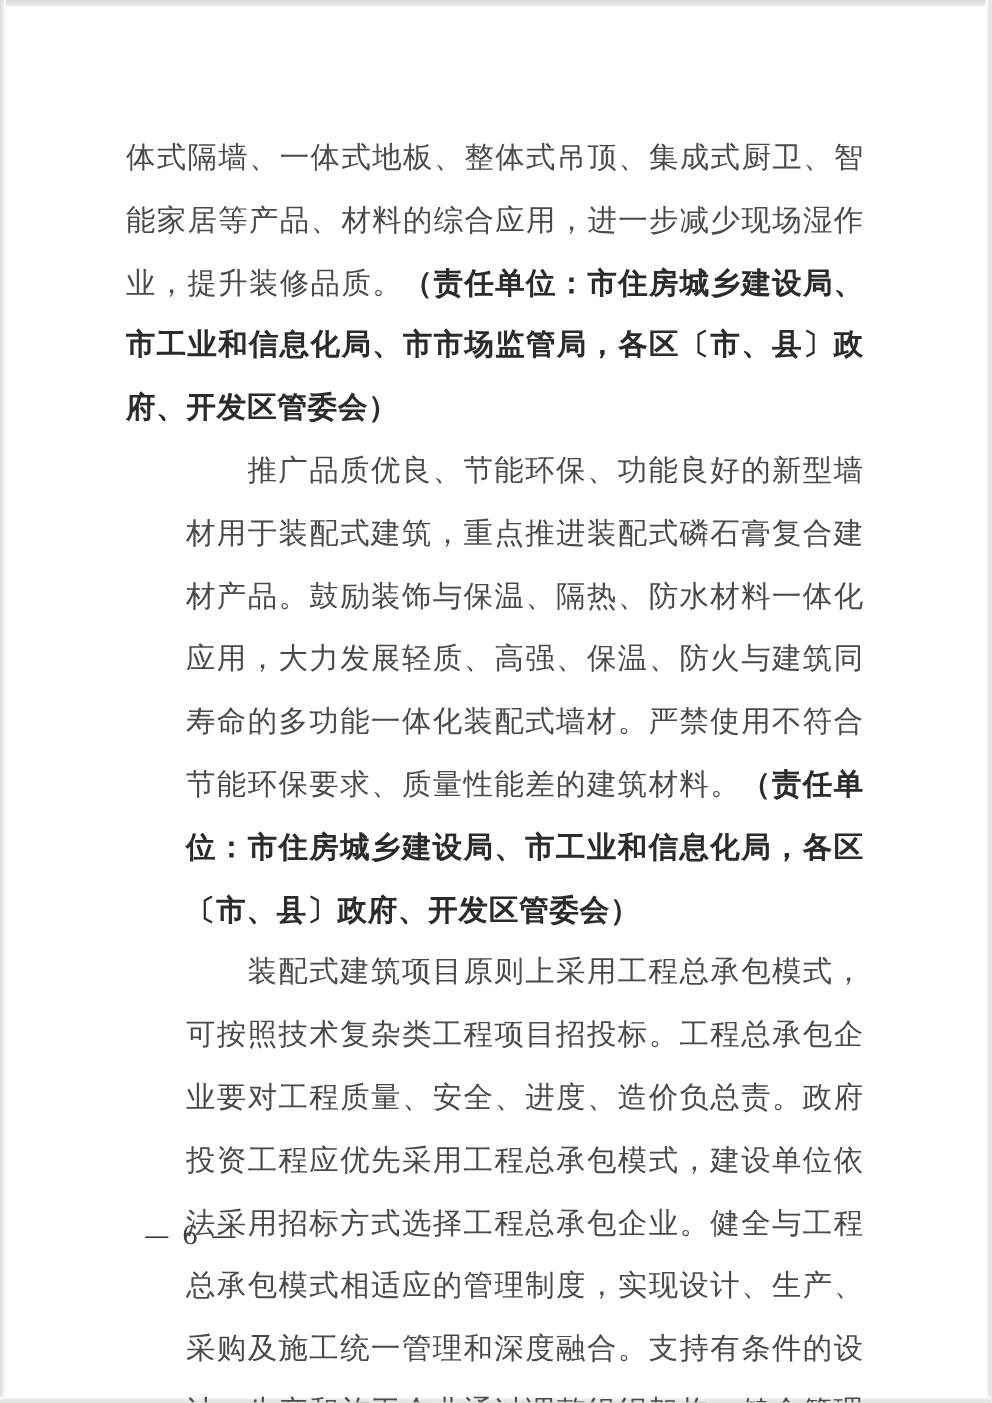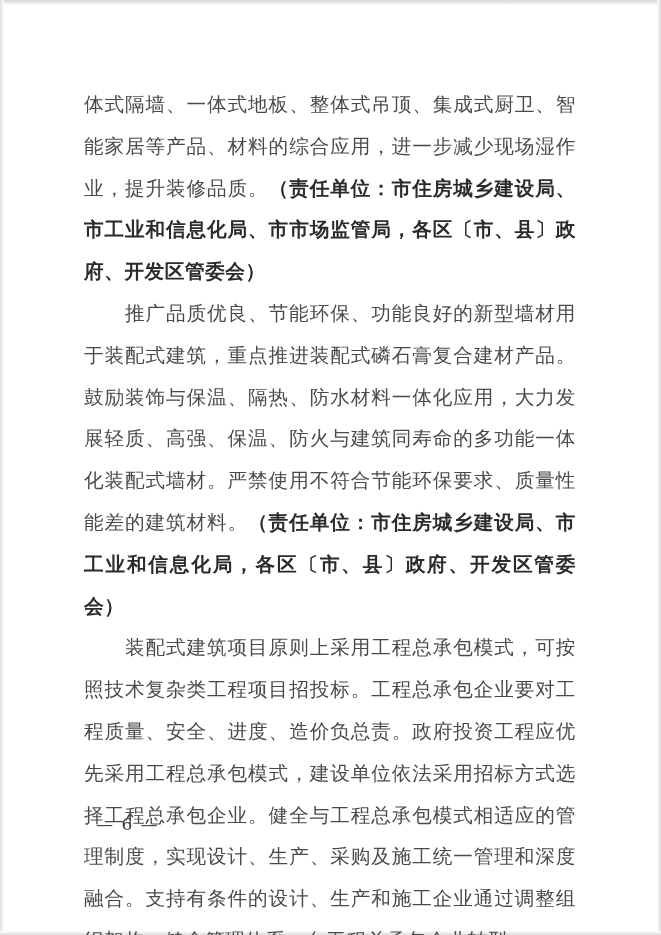--- a/index.html
+++ b/index.html
@@ -58,20 +58,21 @@
     text-justify: inter-character;
     letter-spacing: 0.6px;
     text-indent: 0;
     white-space: normal;
   }
   .para.cont {
     text-indent: 0;
   }
   .para.indent {
     text-indent: 41px;
+    margin-left: 40px;
   }
   .heading {
     text-indent: 41px;
     font-weight: bold;
     color: #2f2f2f;
     text-align: left;
   }
   
   .resp {
     font-weight: bold;

